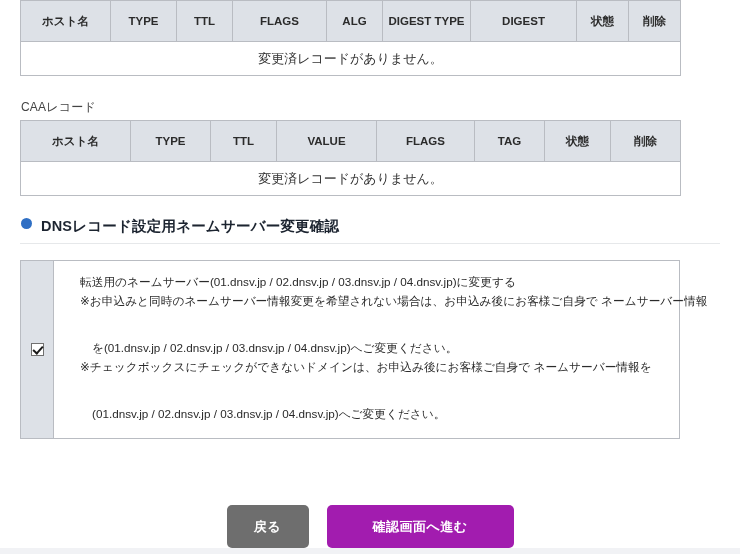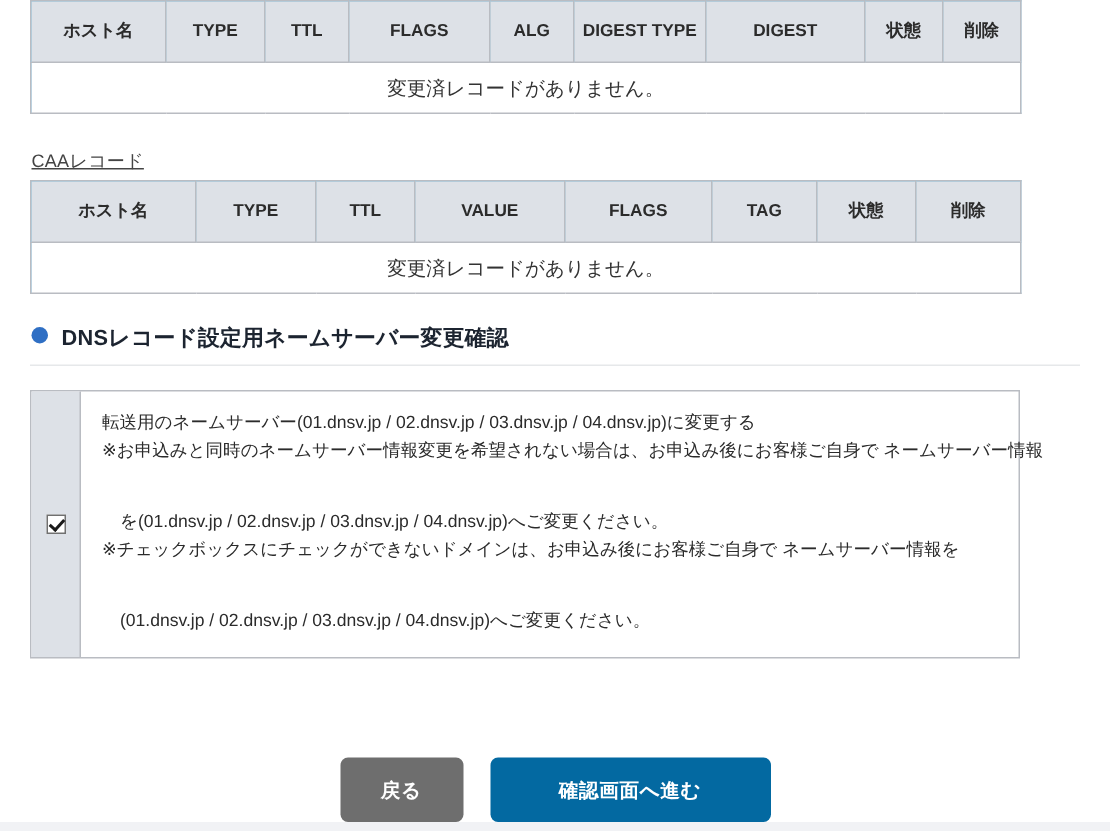--- a/index.html
+++ b/index.html
@@ -39,21 +39,21 @@
     padding: 9px 0 6px 1px;
     line-height: 1.2;
   }
 
   
   .record-table {
     width: 660px;
     border-collapse: collapse;
     table-layout: fixed;
     border: 1px solid #b9bcc2;
-    background: #7dd3fc;
+    background: #14532d;
   }
   .record-table th {
     background: #dde1e7;
     border-right: 1px solid #b9bcc2;
     border-bottom: 1px solid #b9bcc2;
     color: #2b2b2b;
     font-size: 11.5px;
     font-weight: bold;
     text-align: center;
     vertical-align: middle;
@@ -138,21 +138,21 @@
     left: 3px;
     top: 0px;
     width: 4px;
     height: 8px;
     border: solid #1a1a1a;
     border-width: 0 2px 2px 0;
     transform: rotate(42deg);
   }
   .notice-body {
     flex: 1 1 auto;
-    padding: 12px 10px 14px 14px;
+    padding: 12px 10px 14px 26px;
     box-sizing: border-box;
   }
   .notice-line {
     font-size: 11.7px;
     color: #2b2b2b;
     line-height: 1.62;
     white-space: nowrap;
   }
   .notice-line.indent {
     padding-left: 12px;
@@ -178,21 +178,21 @@
     cursor: pointer;
     line-height: 1;
     padding: 0;
   }
   .btn-back {
     background: #6e6e6e;
     width: 82px;
     height: 43px;
   }
   .btn-next {
-    background: #0369a1;
+    background: #a21caf;
     width: 187px;
     height: 43px;
   }
 
   
   .footer-band {
     position: absolute;
     left: 0;
     bottom: 0;
     width: 740px;
@@ -232,21 +232,21 @@
           <th>削除</th>
         </tr>
       </thead>
       <tbody>
         <tr>
           <td class="empty-cell" colspan="9">変更済レコードがありません。</td>
         </tr>
       </tbody>
     </table>
 
-    <div class="record-label" style="padding-top:24px;text-decoration:underline;">CAAレコード</div>
+    <div class="record-label" style="padding-top:24px;">CAAレコード</div>
 
     <table class="record-table">
       <colgroup>
         <col style="width:110px">
           <col style="width:80px">
           <col style="width:66px">
         <col style="width:100px">
           <col style="width:98px">
           <col style="width:70px">
         <col style="width:66px">

